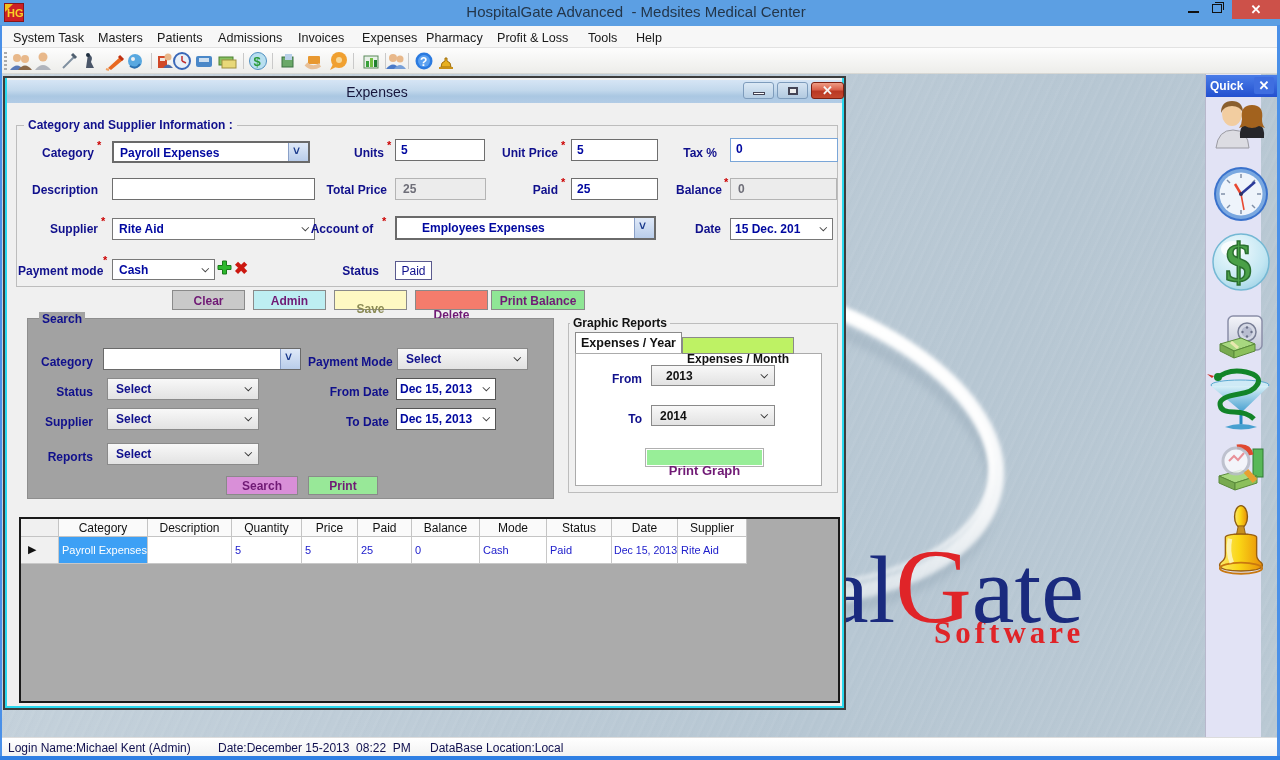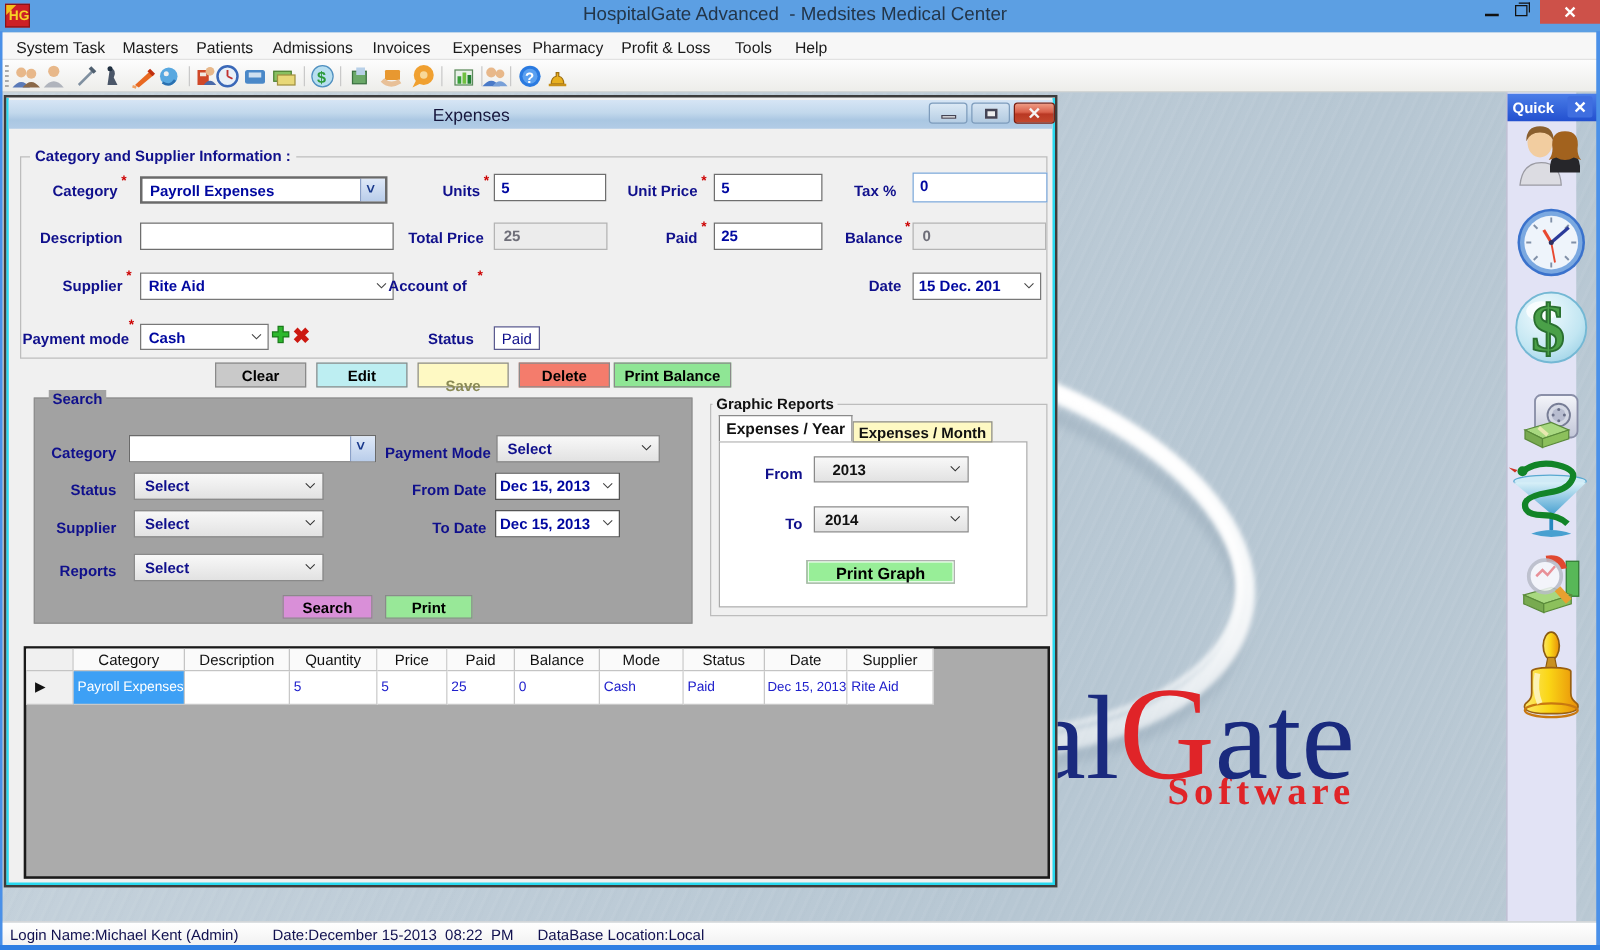--- a/index.html
+++ b/index.html
@@ -53,21 +53,21 @@
 .tb { position:absolute; background:#fff; border:1px solid #6e6e6e; font:bold 12px "Liberation Sans",sans-serif; color:#0008a0; padding:3px 0 0 5px; }
 .tb-dis { position:absolute; background:#ececec; border:1px solid #b4b4b4; font:bold 12px "Liberation Sans",sans-serif; color:#6e6e78; padding:3px 0 0 7px; }
 .combo { position:absolute; background:#fff; border:1px solid #787878; font:bold 12px "Liberation Sans",sans-serif; color:#0008a0; padding:3px 0 0 6px; }
 .combo .arr { position:absolute; right:5px; top:3px; color:#444; font:bold 10px "Liberation Sans",sans-serif; }
 .combo2 { position:absolute; background:#fff; border:2px solid #6a6a6a; font:bold 12px "Liberation Sans",sans-serif; color:#0008a0; }
 .combo2 .btn { position:absolute; right:0; top:0; bottom:0; width:20px; background:linear-gradient(#dfe9f8,#b9cdea); border-left:1px solid #8aa0c8; }
 .combo2 .btn:after { content:"\02C5"; position:absolute; left:4px; top:1px; color:#1a3a8c; font:bold 12px "Liberation Sans",sans-serif; }
 .gsel { position:absolute; background:linear-gradient(#f8f8f8,#e2e2e2); border:1px solid #8a8a8a; font:bold 12px "Liberation Sans",sans-serif; color:#10108c; padding:3px 0 0 8px; }
 .gsel .arr { position:absolute; right:6px; top:3px; color:#333; font:bold 10px "Liberation Sans",sans-serif; }
 .grpbox { position:absolute; border:1px solid #bdbdbd; }
-.btn1 { position:absolute; border:1px solid #8a8a8a; font:bold 12px "Liberation Sans",sans-serif; color:#000000; text-align:center; }
+.btn1 { position:absolute; border:1px solid #8a8a8a; font:bold 12px "Liberation Sans",sans-serif; color:#701a75; text-align:center; }
 .hc { position:absolute; top:0; height:18px; background:#fafafa; border-right:1px solid #c4c4c4; border-bottom:1px solid #c4c4c4; font:12px "Liberation Sans",sans-serif; color:#111; text-align:center; padding-top:2px; }
 .rc { position:absolute; top:18px; height:27px; background:#fff; border-right:1px solid #c8c8c8; border-bottom:1px solid #c8c8c8; font:11px "Liberation Sans",sans-serif; color:#2020cc; text-align:left; padding:7px 0 0 3px; white-space:nowrap; overflow:hidden; }
 </style>
 </head>
 <body>
 <div class="abs" id="titlebar"></div>
 <div class="abs" id="hglogo">
     <span class="stripe"></span>
     <span class="hg">HG</span>
   </div>
@@ -324,39 +324,43 @@
   <div class="tb" style="left:566px;top:100px;width:87px;height:22px">25</div>
   <div class="lbl" style="left:645px;top:105px;width:72px;text-align:right">Balance</div>
   <div class="ast" style="left:719px;top:98px">*</div>
   <div class="tb-dis" style="left:725px;top:100px;width:107px;height:22px">0</div>
 
   <div class="lbl" style="left:21px;top:144px;width:72px;text-align:right">Supplier</div>
   <div class="ast" style="left:96px;top:137px">*</div>
   <div class="combo" style="left:107px;top:140px;width:203px;height:22px">Rite Aid<span class="arr">⌵</span></div>
   <div class="lbl" style="left:301px;top:144px;width:72px;text-align:center">Account of</div>
   <div class="ast" style="left:377px;top:137px">*</div>
+  <div class="combo2" style="left:390px;top:138px;width:261px;height:24px">
+      <span style="position:absolute;left:25px;top:3px">Employees Expenses</span>
+      <span class="btn"></span>
+    </div>
   <div class="lbl" style="left:644px;top:144px;width:72px;text-align:right">Date</div>
   <div class="combo" style="left:725px;top:140px;width:103px;height:22px;padding-left:4px">15 Dec. 201<span class="arr">⌵</span></div>
 
   <div class="lbl" style="left:13px;top:186px;width:84px;text-align:right">Payment mode</div>
   <div class="ast" style="left:98px;top:176px">*</div>
   <div class="combo" style="left:107px;top:181px;width:103px;height:21px">Cash<span class="arr">⌵</span></div>
   <div id="icoplus" style="position:absolute;left:212px;top:182px;width:15px;height:15px">
     <svg width="15" height="15">
         <path d="M5.5 1h4v4.5H14v4H9.5V14h-4V9.5H1v-4h4.5z" fill="#2db82d" stroke="#1a7a1a" stroke-width="1"></path>
       </svg>
   </div>
   <div id="icox" style="position:absolute;left:229px;top:180px;width:18px;height:17px;color:#cc1810;font:bold 17px 'Liberation Sans',sans-serif">✖</div>
   <div class="lbl" style="left:302px;top:186px;width:72px;text-align:right">Status</div>
   <div style="position:absolute;left:390px;top:183px;width:37px;height:19px;background:#fff;border:1px solid #5a5a8e;font:12px 'Liberation Sans',sans-serif;color:#10108c;text-align:center;padding-top:2px">Paid</div>
 
   <div class="btn1" style="left:167px;top:212px;width:73px;height:20px;background:#c9c9c9;padding-top:3px">Clear</div>
-  <div class="btn1" style="left:248px;top:212px;width:73px;height:20px;background:#bdeef2;padding-top:3px">Edit</div>
+  <div class="btn1" style="left:248px;top:212px;width:73px;height:20px;background:#bdeef2;padding-top:3px">Admin</div>
   <div class="btn1" style="left:329px;top:212px;width:73px;height:20px;background:#fef9c3;color:#8a8a55;padding-top:11px">Save</div>
-  <div class="btn1" style="left:410px;top:212px;width:73px;height:20px;background:#f47c6c;padding-top:3px">Delete</div>
+  <div class="btn1" style="left:410px;top:212px;width:73px;height:20px;background:#f47c6c;padding-top:17px">Delete</div>
   <div class="btn1" style="left:486px;top:212px;width:94px;height:20px;background:#8fe695;padding-top:3px">Print Balance</div>
 
   <div id="search" style="position:absolute;left:22px;top:240px;width:527px;height:181px;background:#a2a2a2;border:1px solid #8e8e8e">
     <div class="lbl" style="left:11px;top:-7px;background:#a2a2a2;padding:0 3px">Search</div>
     <div class="lbl" style="left:0px;top:36px;width:65px;text-align:right">Category</div>
     <div class="combo2" style="left:75px;top:29px;width:198px;height:22px;border-width:1px">
         <span class="btn"></span>
       </div>
     <div class="lbl" style="left:280px;top:36px;width:81px;text-align:right">Payment Mode</div>
     <div class="gsel" style="left:369px;top:29px;width:131px;height:22px">Select<span class="arr">⌵</span></div>
@@ -370,27 +374,27 @@
     <div class="combo" style="left:368px;top:89px;width:100px;height:22px;padding-left:3px;border-color:#555">Dec 15, 2013<span class="arr">⌵</span></div>
     <div class="lbl" style="left:0px;top:131px;width:65px;text-align:right">Reports</div>
     <div class="gsel" style="left:79px;top:124px;width:152px;height:22px">Select<span class="arr">⌵</span></div>
     <div class="btn1" style="left:198px;top:157px;width:72px;height:19px;background:#d98fd8;border-color:#8a8a8a;padding-top:2px">Search</div>
     <div class="btn1" style="left:280px;top:157px;width:70px;height:19px;background:#98e898;border-color:#8a8a8a;padding-top:2px">Print</div>
   </div>
 
   <div class="lbl" style="left:565px;top:238px;background:#f0f0f0;padding:0 3px;color:#111;z-index:3">Graphic Reports</div>
   <div id="greports" style="position:absolute;left:563px;top:245px;width:270px;height:170px;border:1px solid #bdbdbd">
     <div style="position:absolute;left:6px;top:29px;width:247px;height:133px;background:#fff;border:1px solid #ababab"></div>
-    <div style="position:absolute;left:113px;top:13px;width:112px;height:17px;background:#fef9c3;border:1px solid #8a8a8a;font:bold 12px 'Liberation Sans',sans-serif;color:#111;text-align:center;padding-top:1px">Expenses / Month</div>
+    <div style="position:absolute;left:113px;top:13px;width:112px;height:17px;background:#bef264;border:1px solid #8a8a8a;font:bold 12px 'Liberation Sans',sans-serif;color:#111;text-align:center;padding-top:14px">Expenses / Month</div>
     <div style="position:absolute;left:6px;top:8px;width:107px;height:21px;background:#fff;border:1px solid #8a8a8a;border-bottom:none;font:bold 12.5px 'Liberation Sans',sans-serif;color:#111;text-align:center;padding-top:3px">Expenses / Year</div>
     <div class="lbl" style="left:13px;top:48px;width:60px;text-align:right">From</div>
     <div class="gsel" style="left:82px;top:41px;width:124px;height:21px;color:#111;padding-left:14px">2013<span class="arr">⌵</span></div>
     <div class="lbl" style="left:13px;top:88px;width:60px;text-align:right">To</div>
     <div class="gsel" style="left:82px;top:81px;width:124px;height:21px;color:#111;">2014<span class="arr">⌵</span></div>
-    <div class="btn1" style="left:76px;top:124px;width:119px;height:19px;background:#98ee98;border-color:#b0b0b0;box-shadow:inset 0 0 0 1px #fff;font-size:13px;padding-top:2px">Print Graph</div>
+    <div class="btn1" style="left:76px;top:124px;width:119px;height:19px;background:#98ee98;border-color:#b0b0b0;box-shadow:inset 0 0 0 1px #fff;font-size:13px;padding-top:14px">Print Graph</div>
   </div>
 
   <div id="grid" style="position:absolute;left:14px;top:439px;width:821px;height:186px;background:#ababab;border:2px solid #1a1a1a">
     <div id="ghead" style="position:absolute;left:0;top:0;width:726px;height:18px;background:#fafafa"></div>
     <div class="hc" style="left:0;width:38px;background:#f0f0f0"></div>
     <div class="hc" style="left:38px;width:89px">Category</div>
     <div class="hc" style="left:127px;width:84px">Description</div>
     <div class="hc" style="left:211px;width:70px">Quantity</div>
     <div class="hc" style="left:281px;width:56px">Price</div>
     <div class="hc" style="left:337px;width:54px">Paid</div>

